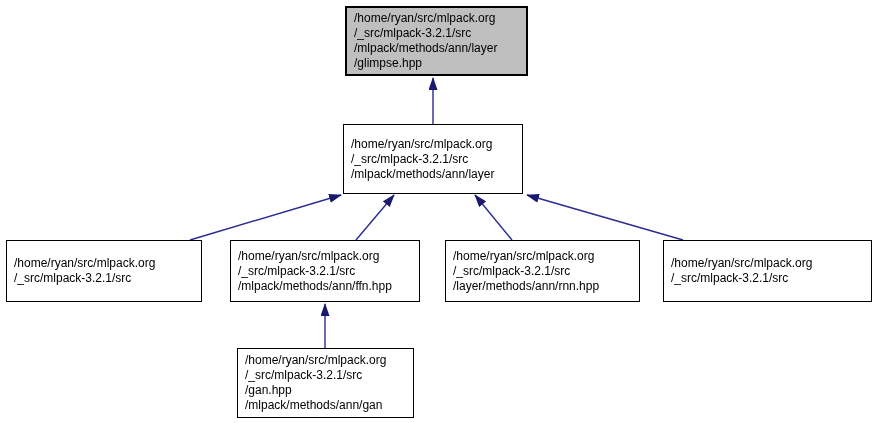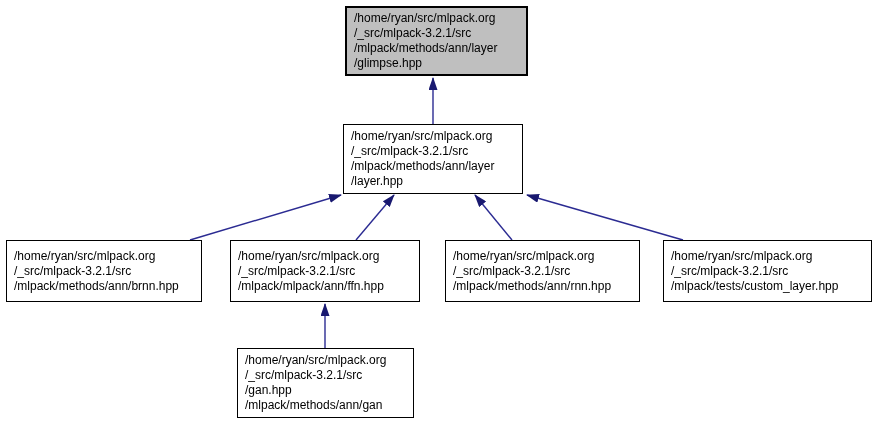--- a/index.html
+++ b/index.html
@@ -85,45 +85,42 @@
     <div class="ln">/home/ryan/src/mlpack.org</div>
     <div class="ln">/_src/mlpack-3.2.1/src</div>
     <div class="ln">/mlpack/methods/ann/layer</div>
     <div class="ln center">/glimpse.hpp</div>
   </div>
 
   <div class="node" id="node-layer">
     <div class="ln">/home/ryan/src/mlpack.org</div>
     <div class="ln">/_src/mlpack-3.2.1/src</div>
     <div class="ln">/mlpack/methods/ann/layer</div>
-    <div class="ln center">/layer.hpp</div>
   </div>
 
   <div class="node" id="node-brnn">
     <div class="ln">/home/ryan/src/mlpack.org</div>
     <div class="ln">/_src/mlpack-3.2.1/src</div>
-    <div class="ln">/mlpack/methods/ann/brnn.hpp</div>
   </div>
 
   <div class="node" id="node-ffn">
     <div class="ln">/home/ryan/src/mlpack.org</div>
     <div class="ln">/_src/mlpack-3.2.1/src</div>
-    <div class="ln">/mlpack/mlpack/ann/ffn.hpp</div>
+    <div class="ln">/mlpack/methods/ann/ffn.hpp</div>
   </div>
 
   <div class="node" id="node-rnn">
     <div class="ln">/home/ryan/src/mlpack.org</div>
     <div class="ln">/_src/mlpack-3.2.1/src</div>
-    <div class="ln">/mlpack/methods/ann/rnn.hpp</div>
+    <div class="ln">/layer/methods/ann/rnn.hpp</div>
   </div>
 
   <div class="node" id="node-custom-layer">
     <div class="ln">/home/ryan/src/mlpack.org</div>
     <div class="ln">/_src/mlpack-3.2.1/src</div>
-    <div class="ln">/mlpack/tests/custom_layer.hpp</div>
   </div>
 
   <div class="node" id="node-gan">
     <div class="ln">/home/ryan/src/mlpack.org</div>
     <div class="ln">/_src/mlpack-3.2.1/src</div>
     <div class="ln center">/gan.hpp</div>
     <div class="ln">/mlpack/methods/ann/gan</div>
   </div>
 
 </div>

